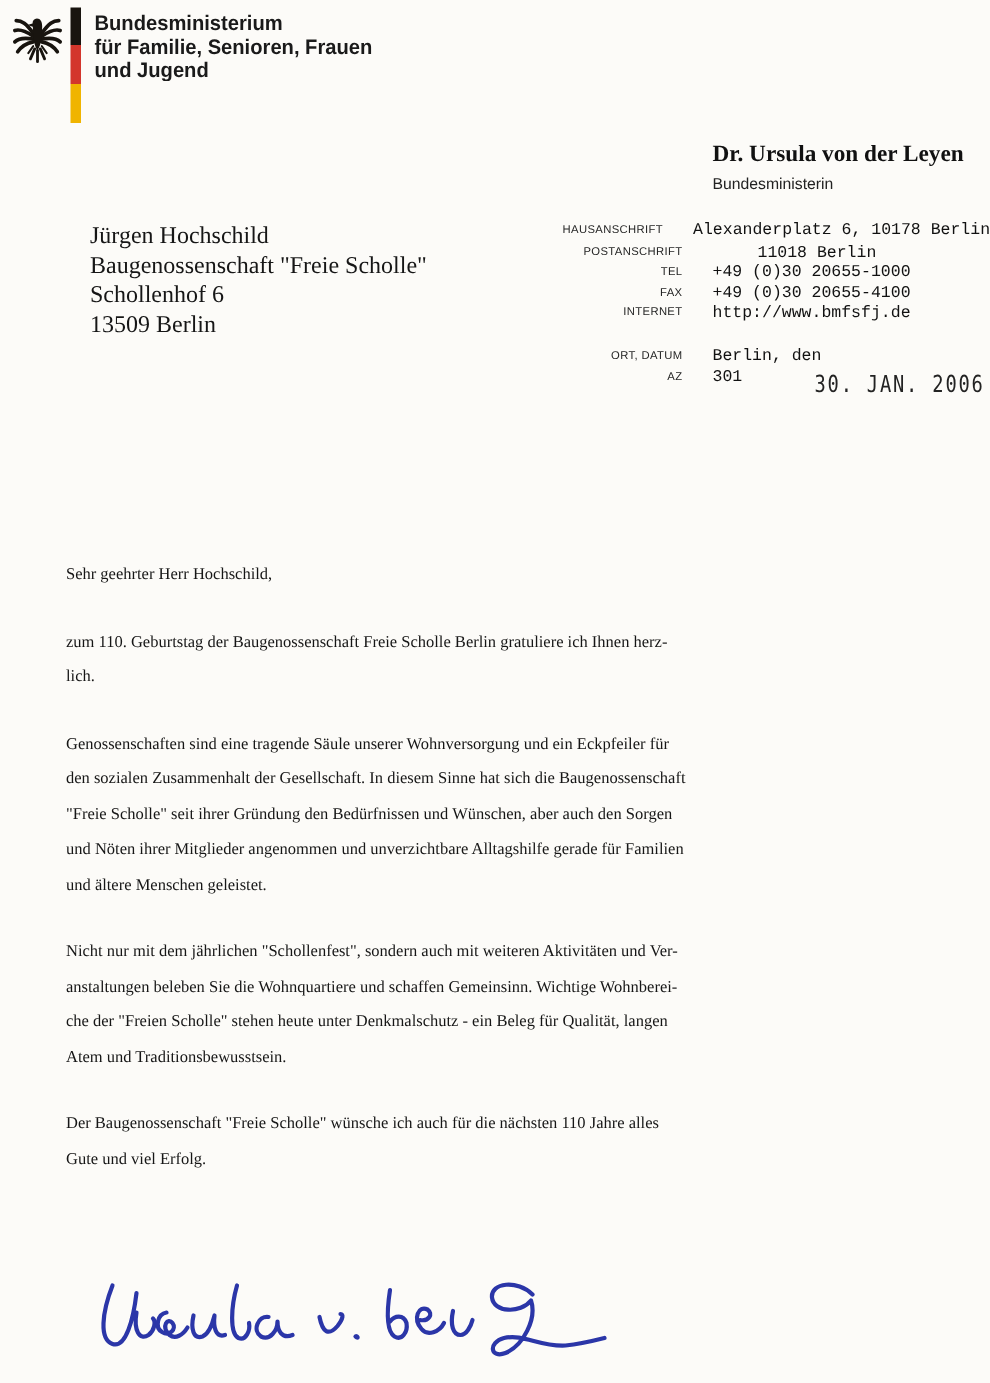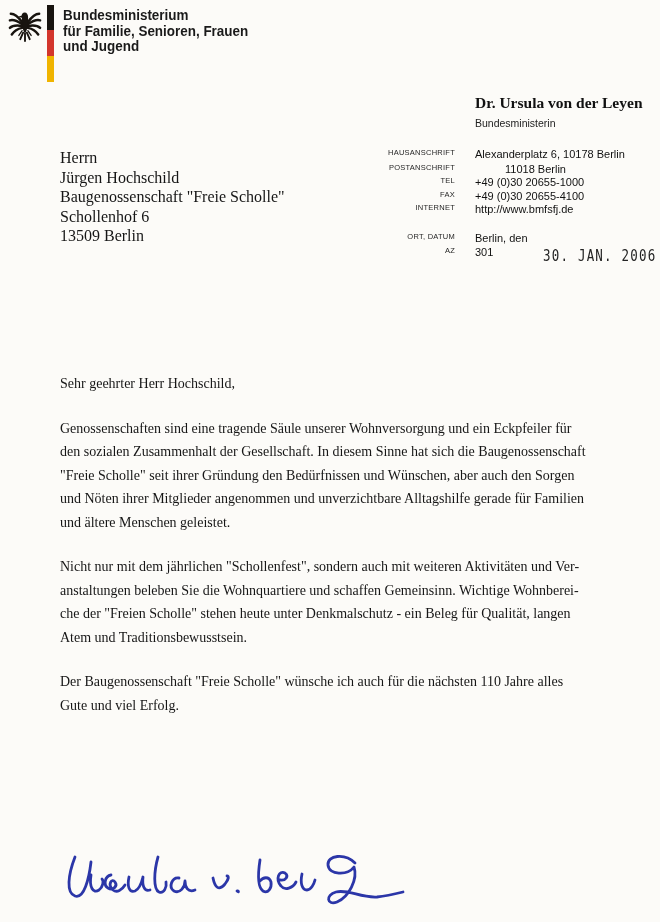--- a/index.html
+++ b/index.html
@@ -39,43 +39,43 @@
 
   .contact{position:absolute;left:375px;top:148px;width:280px;}
   .crow{display:flex;align-items:flex-start;}
   .crow .lbl{
     width:80px;text-align:right;
     font-family:"Liberation Sans",sans-serif;font-size:7.5px;
     letter-spacing:.25px;color:#1f1f1f;white-space:nowrap;
   }
   .crow .val{
     margin-left:20px;
-    font-family:Liberation Sans, sans-serif;font-size:11px;color:#111;
+    font-family:Liberation Mono, monospace;font-size:11px;color:#111;
     white-space:nowrap;
   }
   .mb3{margin-bottom:3px;} .mb11{margin-bottom:1px;gap:30px;} .mb2{margin-bottom:2px;}
   .mb1{margin-bottom:1px;} .mb17{margin-bottom:17px;}
 
   .stamp{
     position:absolute;left:543px;top:246px;
     font-family:"DejaVu Sans Mono",monospace;font-size:12.5px;
     letter-spacing:1.2px;color:#232323;white-space:nowrap;
     transform:scaleY(1.25);transform-origin:left top;
   }
 
   
   .recipient{
     position:absolute;left:60px;top:148px;
     font-size:16px;line-height:19.5px;white-space:nowrap;
   }
 
   
   .body{
-    position:absolute;left:60px;top:372px;width:600px;
-    font-size:14px;line-height:23.5px;
+    position:absolute;left:44px;top:372px;width:600px;
+    font-size:11px;line-height:23.5px;
   }
   .body .line{white-space:nowrap;}
   .para{margin:0 0 21px 0;}
 
   
   .sig{position:absolute;left:55px;top:845px;width:350px;height:75px;}
 </style>
 </head>
 <body>
 
@@ -139,30 +139,33 @@
     </div>
     <div class="crow">
       <span class="lbl">AZ</span>
       <span class="val">301</span>
     </div>
   </div>
 
   <div class="stamp">30. JAN. 2006</div>
 
   <div class="recipient">
-    <div>Herrn</div>
     <div>Jürgen Hochschild</div>
     <div>Baugenossenschaft "Freie Scholle"</div>
     <div>Schollenhof 6</div>
     <div>13509 Berlin</div>
   </div>
 
   <div class="body">
     <div class="para">
       <div class="line">Sehr geehrter Herr Hochschild,</div>
+    </div>
+    <div class="para">
+      <div class="line">zum 110. Geburtstag der Baugenossenschaft Freie Scholle Berlin gratuliere ich Ihnen herz-</div>
+      <div class="line">lich.</div>
     </div>
     <div class="para">
       <div class="line">Genossenschaften sind eine tragende Säule unserer Wohnversorgung und ein Eckpfeiler für</div>
       <div class="line">den sozialen Zusammenhalt der Gesellschaft. In diesem Sinne hat sich die Baugenossenschaft</div>
       <div class="line">"Freie Scholle" seit ihrer Gründung den Bedürfnissen und Wünschen, aber auch den Sorgen</div>
       <div class="line">und Nöten ihrer Mitglieder angenommen und unverzichtbare Alltagshilfe gerade für Familien</div>
       <div class="line">und ältere Menschen geleistet.</div>
     </div>
     <div class="para">
       <div class="line">Nicht nur mit dem jährlichen "Schollenfest", sondern auch mit weiteren Aktivitäten und Ver-</div>

